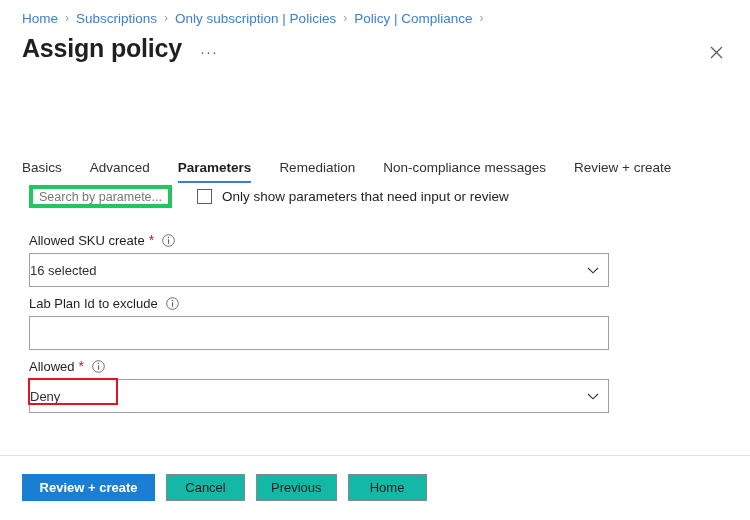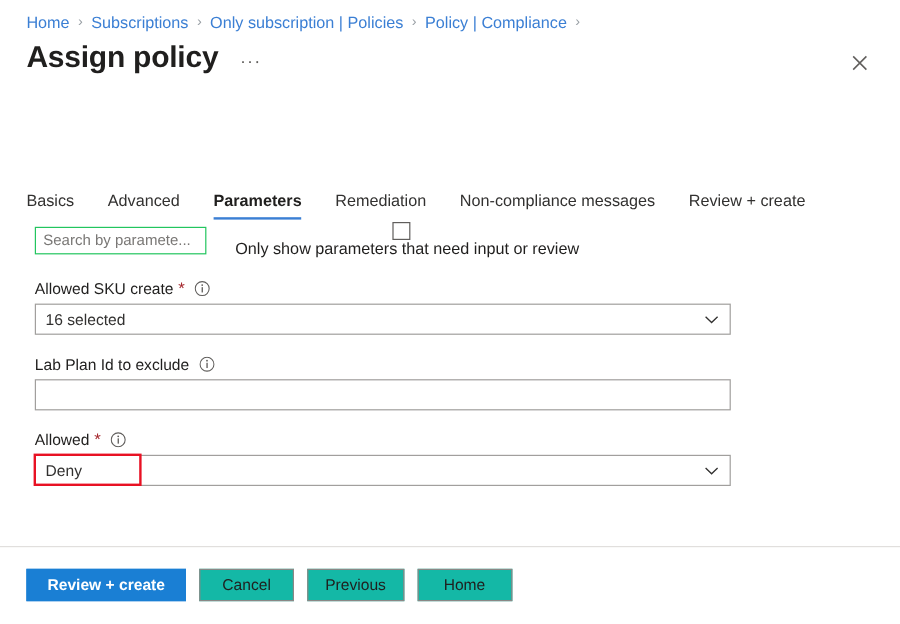--- a/index.html
+++ b/index.html
@@ -112,35 +112,34 @@
     position: absolute;
     left: 29px;
     top: 185px;
     display: flex;
     align-items: center;
   }
   .search-input {
     width: 143px;
     height: 23px;
     box-sizing: border-box;
-    border: 1px solid #22c55e;
+    border: 4px solid #22c55e;
     background: #ffffff;
     font-family: "Liberation Sans", sans-serif;
     font-size: 12.5px;
     color: #605e5c;
     padding: 0 6px;
     outline: none;
   }
   .search-input::placeholder { color: #797775; }
   .check-wrap {
     display: flex;
-    align-items: center;
-    margin-left: 14px;
-    cursor: pointer;
-    flex-direction: column;
+    align-items: flex-end;
+    margin-left: 25px;
+    cursor: pointer;
   }
   .checkbox {
     width: 15px;
     height: 15px;
     box-sizing: border-box;
     border: 1px solid #605e5c;
     background: #ffffff;
   }
   .check-label {
     margin-left: 10px;
@@ -172,27 +171,27 @@
     margin-left: 8px;
     width: 13px;
     height: 13px;
     display: inline-flex;
     align-items: center;
     justify-content: center;
     cursor: pointer;
   }
   .control {
     position: relative;
-    height: 26px;
+    height: 34px;
     box-sizing: border-box;
     border: 1px solid #a19f9d;
     background: #ffffff;
     display: flex;
     align-items: center;
-    padding: 0 8px;
+    padding: 0 0;
     font-size: 13px;
     color: #323130;
   }
   .chevron {
     position: absolute;
     right: 9px;
     top: 50%;
     transform: translateY(-50%);
     pointer-events: none;
   }

